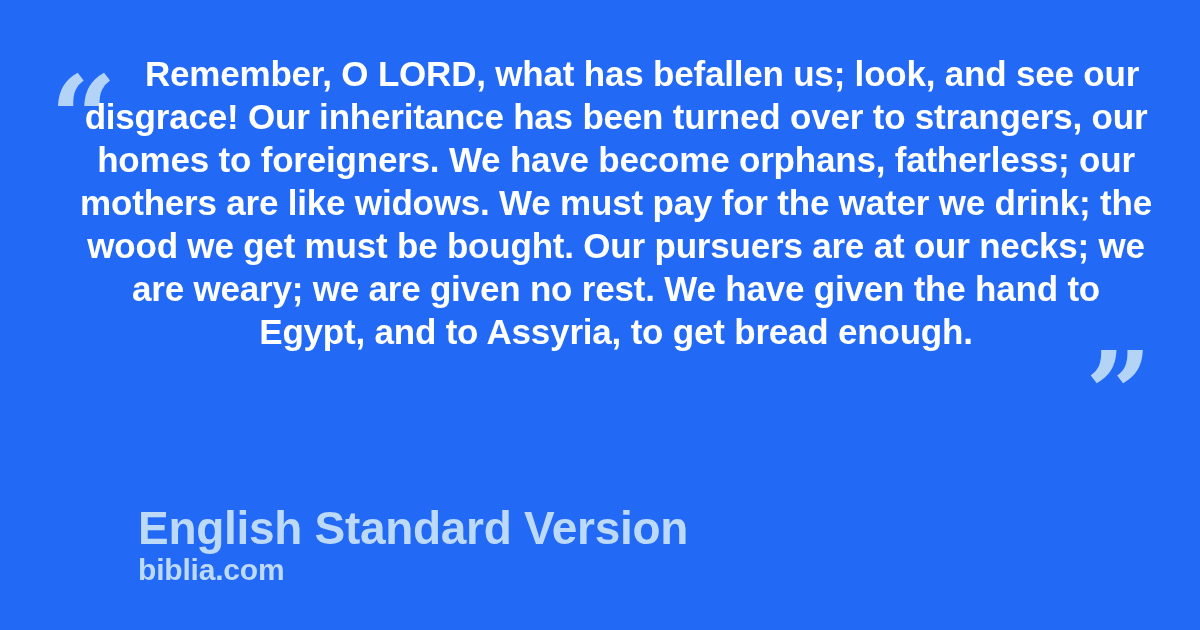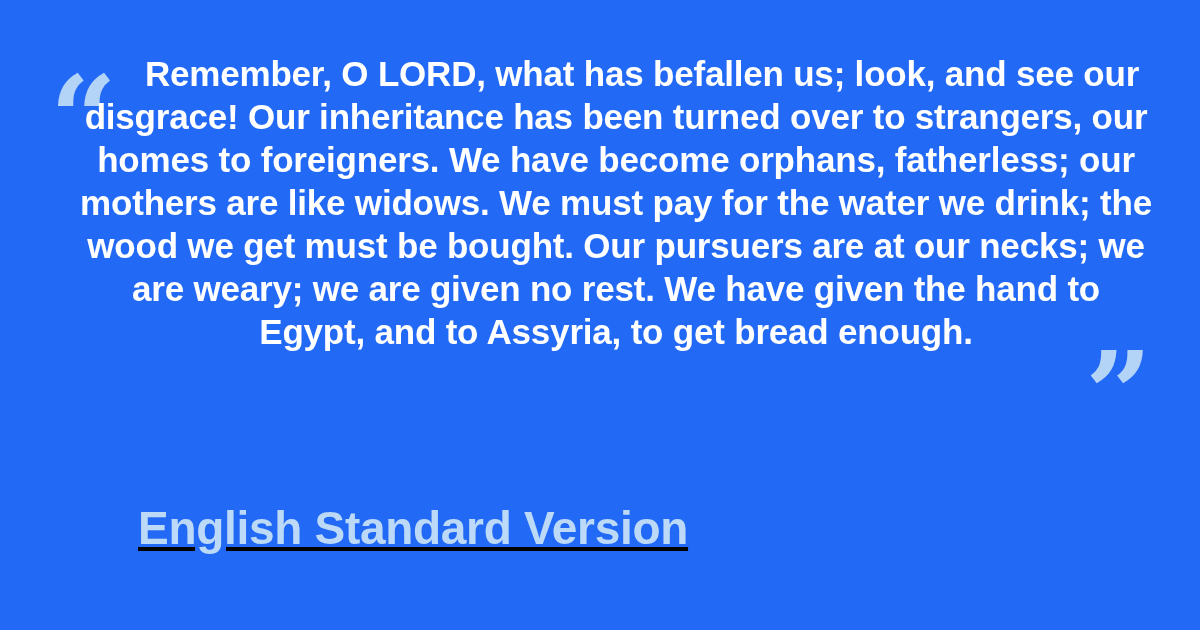--- a/index.html
+++ b/index.html
@@ -102,21 +102,20 @@
     font-size: 15px;
     letter-spacing: 0.4px;
     line-height: 1;
   }
 
   .attribution-text {
     margin-left: 18px;
     display: flex;
     flex-direction: column;
     justify-content: flex-start;
-    text-decoration: underline;
   }
 
   .version-name {
     color: #bcd9f7;
     font-family: "Liberation Sans Narrow", "Liberation Sans", sans-serif;
     font-weight: 700;
     font-size: 46px;
     line-height: 48px;
     letter-spacing: -0.3px;
     margin-top: -4px;
@@ -145,17 +144,18 @@
 
     <span class="quote-mark close">”</span>
 
   </div>
 
   <div class="attribution">
 
 
     <div class="attribution-text">
       <div class="version-name">English Standard Version</div>
+      <div class="site-url">biblia.com</div>
     </div>
 
   </div>
 
 </div>
 
 </body></html>

